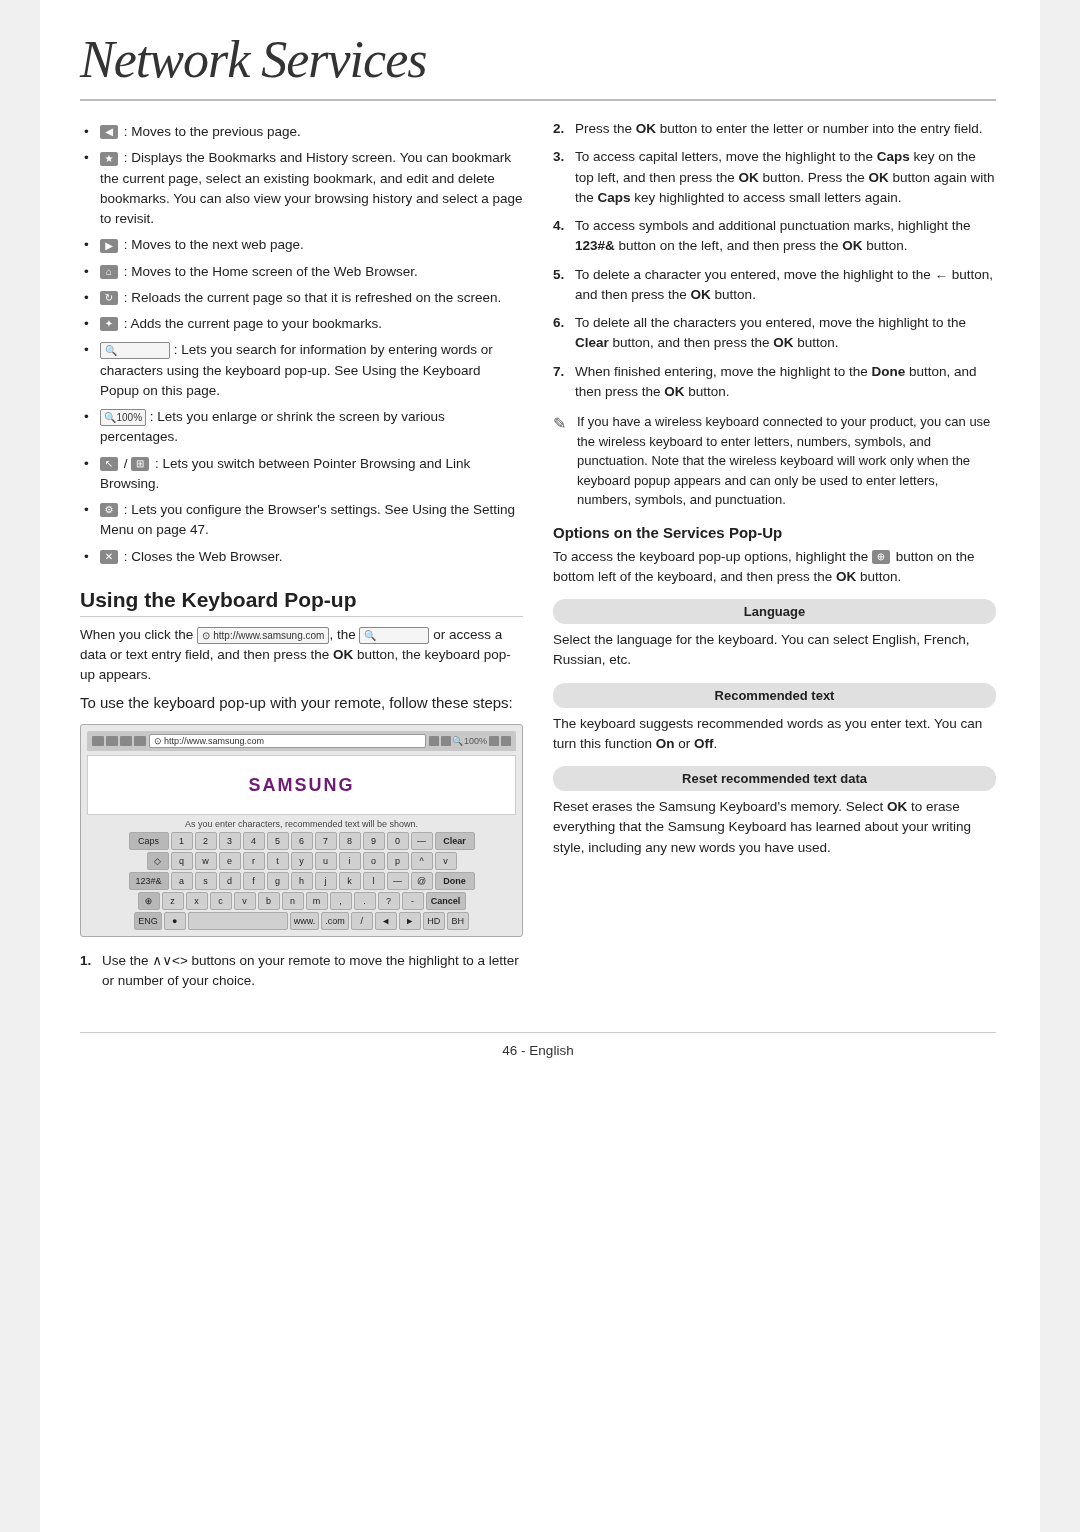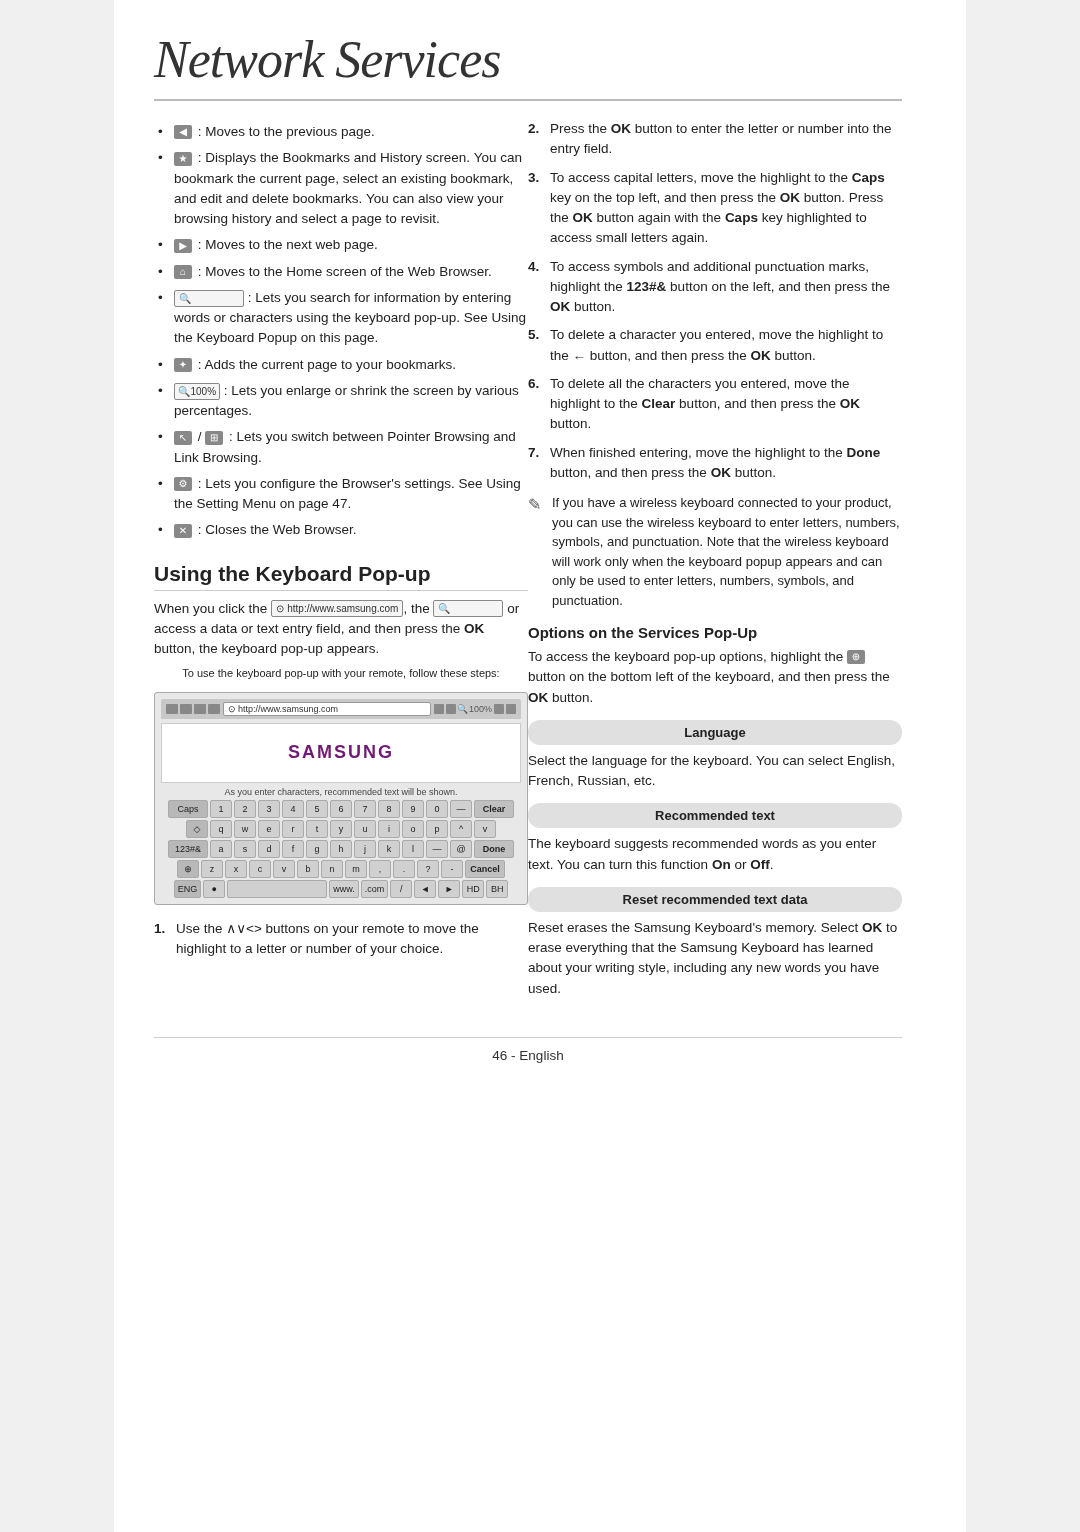--- a/index.html
+++ b/index.html
@@ -6,39 +6,40 @@
     body {
       font-family: Arial, sans-serif;
       font-size: 13.5px;
       color: #222;
       background: #f0f0f0;
       width: 1080px;
       min-height: 1532px;
     }
     .page {
       background: #fff;
-      width: 852px;
+      width: 1000px;
       margin: 0 auto;
-      padding: 30px 64px 40px 40px;
+      padding: 30px 44px 40px 40px;
       min-height: 1532px;
       position: relative;
     }
     .page-title {
       font-family: Georgia, 'Times New Roman', serif;
       font-style: italic;
       font-size: 52px;
       font-weight: normal;
       color: #333;
       margin-bottom: 18px;
       letter-spacing: -1px;
       border-bottom: 2px solid #bbb;
       padding-bottom: 10px;
     }
     .two-col {
       display: flex;
+      gap: 30px;
     }
     .col-left {
       flex: 1;
       min-width: 0;
     }
     .col-right {
       flex: 1;
       min-width: 0;
     }
     ul.bullet-list {
@@ -278,26 +279,30 @@
         </li>
         <li>
           <span class="icon-inline">▶</span>
           <span> : Moves to the next web page.</span>
         </li>
         <li>
           <span class="icon-inline">⌂</span>
           <span> : Moves to the Home screen of the Web Browser.</span>
         </li>
         <li>
+          <span class="icon-inline">↻</span>
+          <span> : Reloads the current page so that it is refreshed on the screen.</span>
+        </li>
+        <li>
+          <span class="icon-inline">✦</span>
+          <span> : Adds the current page to your bookmarks.</span>
+        </li>
+        <li>
           <span class="icon-search">🔍 &nbsp;&nbsp;&nbsp;&nbsp;&nbsp;&nbsp;</span>
           <span> : Lets you search for information by entering words or characters using the keyboard pop-up. See Using the Keyboard Popup on this page.</span>
-        </li>
-        <li>
-          <span class="icon-inline">✦</span>
-          <span> : Adds the current page to your bookmarks.</span>
         </li>
         <li>
           <span class="icon-zoom">🔍100%</span>
           <span> : Lets you enlarge or shrink the screen by various percentages.</span>
         </li>
         <li>
           <span class="icon-inline">↖</span>
           <span> / <span class="icon-inline">⊞</span> : Lets you switch between Pointer Browsing and Link Browsing.</span>
         </li>
         <li>
@@ -308,21 +313,21 @@
           <span class="icon-inline">✕</span>
           <span> : Closes the Web Browser.</span>
         </li>
       </ul>
 
       <div class="section-title">Using the Keyboard Pop-up</div>
 
       <p style="line-height:1.5; margin-bottom:6px; font-size:13.5px;">
         When you click the <span class="icon-url">⊙ http://www.samsung.com</span>, the <span class="icon-search">🔍 &nbsp;&nbsp;&nbsp;&nbsp;&nbsp;</span> or access a data or text entry field, and then press the <span class="bold">OK</span> button, the keyboard pop-up appears.
       </p>
-      <p style="line-height:1.5; margin-bottom:10px; font-size:11px;text-align:center;">
+      <p style="line-height:1.5; margin-bottom:10px; font-size:15px;">
         To use the keyboard pop-up with your remote, follow these steps:
       </p>
 
       <div class="keyboard-screenshot">
 
         <div class="kb-topbar">
           <div class="kb-topbar-icons">
             <span class="kb-topbar-icon"></span>
             <span class="kb-topbar-icon"></span>
             <span class="kb-topbar-icon"></span>

